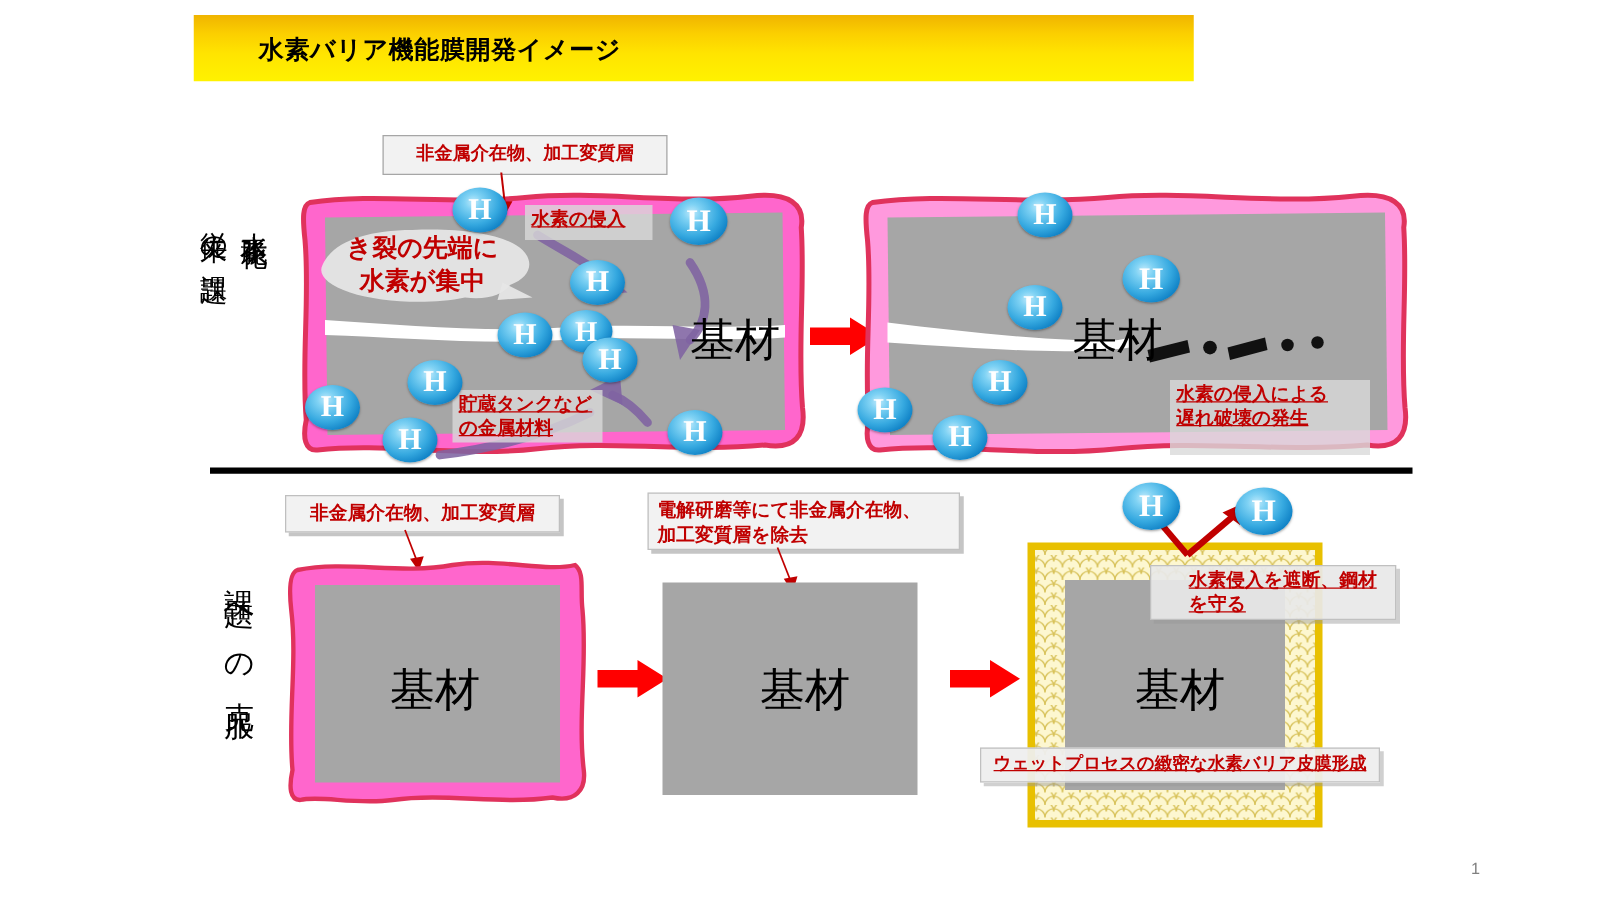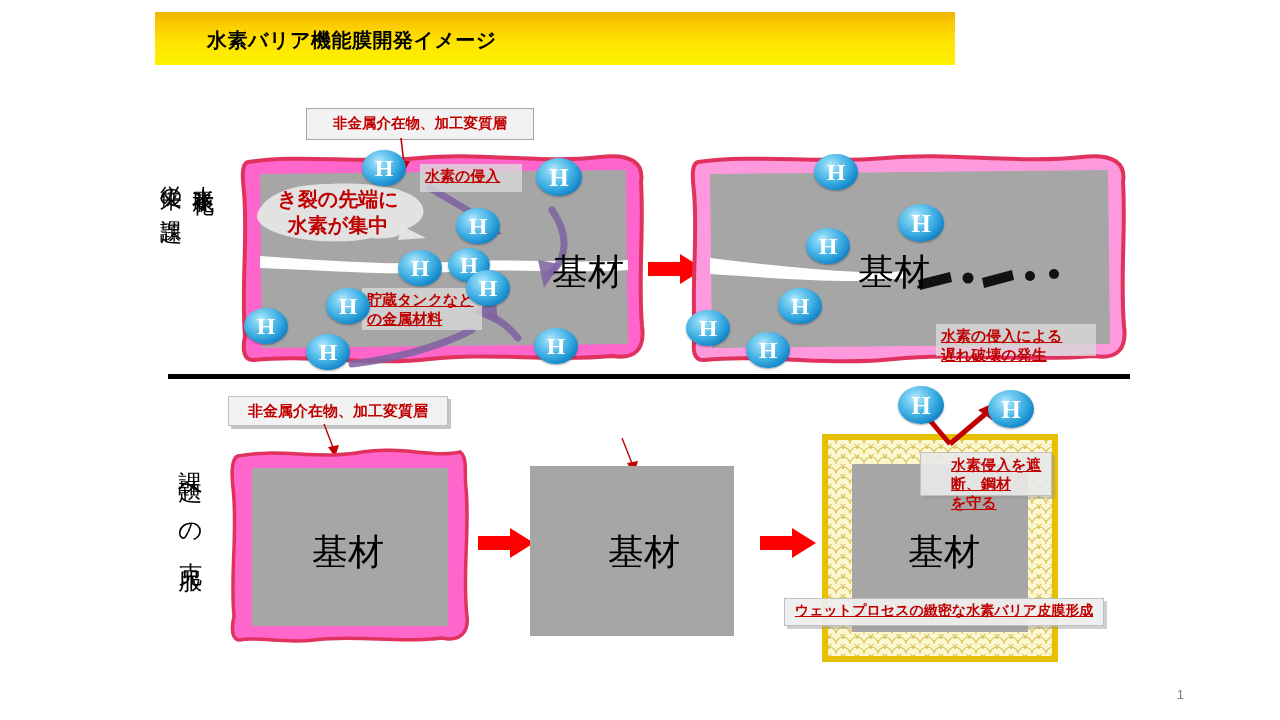--- a/index.html
+++ b/index.html
@@ -135,21 +135,21 @@
 水素が集中</div>
 
   <div class="callout" style="left:306px;top:108px;width:228px;height:32px;text-align:center;">非金属介在物、加工変質層</div>
   <svg style="position:absolute;left:386px;top:138px;width:30px;height:36px;">
     <line x1="15" y1="0" x2="18" y2="26" stroke="#c00000" stroke-width="1.6"></line>
     <polygon points="18,34 13,23 24,23" fill="#c00000"></polygon>
   </svg>
 
   <div class="softlabel" style="left:420px;top:164px;width:102px;height:28px;">水素の侵入</div>
 
-  <div class="softlabel" style="left:362px;top:288px;width:120px;height:42px;">貯蔵タンクなど
+  <div class="softlabel" style="left:362px;top:312px;width:120px;height:42px;">貯蔵タンクなど
 の金属材料</div>
 
   <div class="hbub" style="left:362px;top:150px;width:44px;height:36px;font-size:24px;">H</div>
   <div class="hbub" style="left:536px;top:158px;width:46px;height:38px;font-size:25px;">H</div>
   <div class="hbub" style="left:456px;top:208px;width:44px;height:36px;font-size:24px;">H</div>
   <div class="hbub" style="left:398px;top:250px;width:44px;height:36px;font-size:24px;">H</div>
   <div class="hbub" style="left:448px;top:248px;width:42px;height:34px;font-size:23px;">H</div>
   <div class="hbub" style="left:466px;top:270px;width:44px;height:36px;font-size:24px;">H</div>
   <div class="hbub" style="left:326px;top:288px;width:44px;height:36px;font-size:24px;">H</div>
   <div class="hbub" style="left:244px;top:308px;width:44px;height:36px;font-size:24px;">H</div>
@@ -182,21 +182,21 @@
 
   <div class="hbub" style="left:814px;top:154px;width:44px;height:36px;font-size:24px;">H</div>
   <div class="hbub" style="left:898px;top:204px;width:46px;height:38px;font-size:25px;">H</div>
   <div class="hbub" style="left:806px;top:228px;width:44px;height:36px;font-size:24px;">H</div>
   <div class="hbub" style="left:778px;top:288px;width:44px;height:36px;font-size:24px;">H</div>
   <div class="hbub" style="left:686px;top:310px;width:44px;height:36px;font-size:24px;">H</div>
   <div class="hbub" style="left:746px;top:332px;width:44px;height:36px;font-size:24px;">H</div>
 
   <div class="substrate-label" style="left:858px;top:248px;">基材</div>
 
-  <div class="softlabel" style="left:936px;top:304px;width:160px;height:32px;margin-top:20px;">水素の侵入による
+  <div class="softlabel" style="left:936px;top:304px;width:160px;height:60px;">水素の侵入による
 遅れ破壊の発生</div>
 
   <div class="shadowbox" style="left:228px;top:396px;width:220px;height:30px;text-align:center;">非金属介在物、加工変質層</div>
   <svg style="position:absolute;left:318px;top:424px;width:30px;height:36px;">
     <line x1="6" y1="0" x2="16" y2="26" stroke="#c00000" stroke-width="1.4"></line>
     <polygon points="17,33 10,23 21,21" fill="#c00000"></polygon>
   </svg>
 
   <svg class="panel" style="left:228px;top:444px;width:244px;height:202px;">
     <path d="M10,12 C50,4 92,16 134,8 C172,2 208,14 232,8
@@ -205,20 +205,22 @@
          C56,200 28,192 12,196 C4,196 3,186 6,172
          C2,130 10,86 5,44 C3,26 4,14 10,12 Z" fill="#ff66cc" stroke="#e0325c" stroke-width="3.5"></path>
     <rect x="24" y="24" width="196" height="158" fill="#a6a6a6"></rect>
   </svg>
   <div class="substrate-label" style="left:312px;top:528px;">基材</div>
 
   <svg style="position:absolute;left:478px;top:528px;width:58px;height:30px;">
     <polygon points="0,8 32,8 32,0 56,15 32,30 32,22 0,22" fill="#ff0000"></polygon>
   </svg>
 
+  <div class="shadowbox" style="left:518px;top:394px;width:250px;height:46px;">電解研磨等にて非金属介在物、
+加工変質層を除去</div>
   <svg style="position:absolute;left:618px;top:438px;width:30px;height:38px;">
     <line x1="4" y1="0" x2="15" y2="28" stroke="#c00000" stroke-width="1.4"></line>
     <polygon points="16,36 9,25 20,23" fill="#c00000"></polygon>
   </svg>
 
   <div class="panel substrate" style="left:530px;top:466px;width:204px;height:170px;"></div>
   <div class="substrate-label" style="left:608px;top:528px;">基材</div>
 
   <svg style="position:absolute;left:760px;top:528px;width:58px;height:30px;">
     <polygon points="0,8 32,8 32,0 56,15 32,30 32,22 0,22" fill="#ff0000"></polygon>
@@ -239,19 +241,19 @@
   <div class="substrate-label" style="left:908px;top:528px;">基材</div>
 
   <svg style="position:absolute;left:900px;top:398px;width:130px;height:52px;">
     <path d="M16,6 L50,46" stroke="#c00000" stroke-width="5" fill="none"></path>
     <path d="M50,46 L90,12" stroke="#c00000" stroke-width="5" fill="none"></path>
     <polygon points="96,4 78,12 92,22" fill="#c00000"></polygon>
   </svg>
   <div class="hbub" style="left:898px;top:386px;width:46px;height:38px;font-size:25px;">H</div>
   <div class="hbub" style="left:988px;top:390px;width:46px;height:38px;font-size:25px;">H</div>
 
-  <div class="softlabel" style="left:920px;top:452px;width:132px;height:44px;background:rgba(232,232,232,.92);border:1px solid #c0c0c0;box-shadow:3px 3px 0 rgba(150,150,150,.45);padding-left:30px;">水素侵入を遮断、鋼材
+  <div class="softlabel" style="left:920px;top:452px;width:197px;height:44px;background:rgba(232,232,232,.92);border:1px solid #c0c0c0;box-shadow:3px 3px 0 rgba(150,150,150,.45);padding-left:30px;">水素侵入を遮断、鋼材
 を守る</div>
 
   <div class="softlabel" style="left:784px;top:598px;width:320px;height:28px;font-size:14px;background:rgba(238,238,238,.94);border:1px solid #c0c0c0;box-shadow:3px 3px 0 rgba(150,150,150,.45);white-space:nowrap;text-align:center;">ウェットプロセスの緻密な水素バリア皮膜形成</div>
 
   <div class="pgnum">1</div>
 </div>
 
 </body></html>

